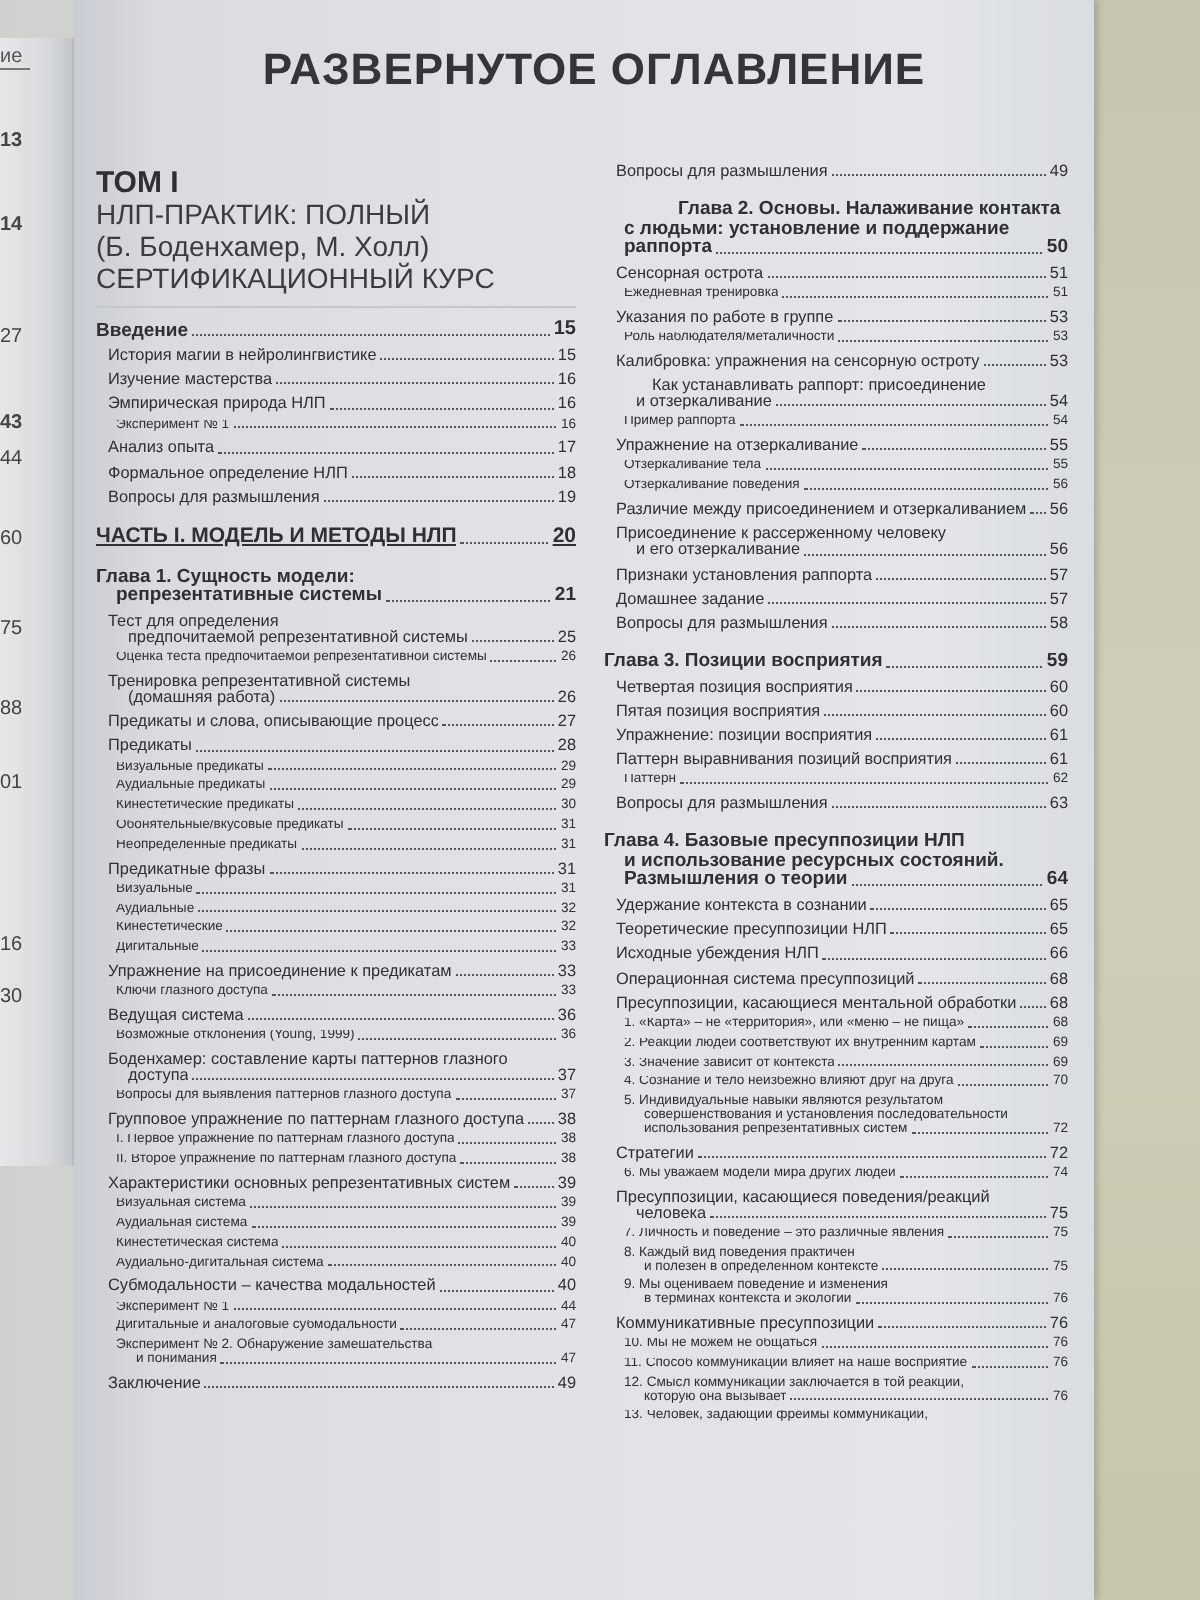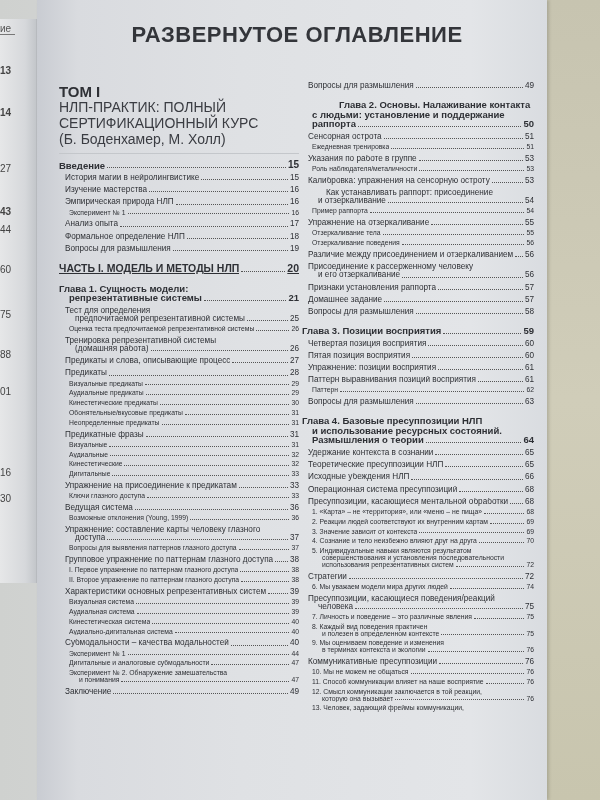--- a/index.html
+++ b/index.html
@@ -25,21 +25,21 @@
     }
     .rightbg {
       position:absolute; left:547px; top:0; width:53px; height:800px;
       background: linear-gradient(180deg,#c7c4b0 0%,#d0cdb9 50%,#c8c5ae 100%);
     }
     .title {
       position:absolute; left:0; top:22px; width:520px; text-align:center;
       font-weight:bold; font-size:22px; letter-spacing:0.5px; color:#33353a;
     }
     .col { position:absolute; font-size:8px; line-height:1; }
-    .col.left { left:22px; top:78px; width:240px; }
+    .col.left { left:11px; top:78px; width:240px; }
     .col.right { left:265px; top:78px; width:232px; }
     .tom { font-weight:bold; font-size:15px; margin-top:6px; }
     .subtitle { font-size:14px; line-height:16px; color:#3a3c42; font-weight:normal; }
     .entry { display:flex; align-items:flex-end; margin:0; }
     .entry .t { flex:0 1 auto; white-space:nowrap; overflow:hidden; }
     .entry .d { flex:1 1 auto; border-bottom:1px dotted #555; margin:0 2px 2px 2px; min-width:6px; height:0; }
     .entry .p { flex:0 0 auto; }
     .cont { padding-left:10px; }
     .l0 { font-weight:bold; font-size:9.5px; margin-top:6px; }
     .l0 .p { font-size:10px; }
@@ -67,22 +67,22 @@
     <div class="num" style="top: 474px;">30</div>
   </div>
 <div class="rightbg"></div>
 
 <div class="page">
   <div class="title">РАЗВЕРНУТОЕ ОГЛАВЛЕНИЕ</div>
 
   <div class="col left">
     <div class="tom">ТОМ I</div>
     <div class="subtitle">НЛП-ПРАКТИК: ПОЛНЫЙ</div>
+    <div class="subtitle">(Б. Боденхамер, М. Холл)</div>
     <div class="subtitle">СЕРТИФИКАЦИОННЫЙ КУРС</div>
-    <div class="subtitle">(Б. Боденхамер, М. Холл)</div>
     <div class="divider"></div>
     <div id="left-entries">
         <div class="l0">
           <div class="entry">
             <span class="t">Введение</span>
             <span class="d"></span>
             <span class="p">15</span>
           </div>
         </div>
         <div class="l1">
@@ -278,21 +278,21 @@
           </div>
         </div>
         <div class="l2">
           <div class="entry">
             <span class="t">Возможные отклонения (Young, 1999)</span>
             <span class="d"></span>
             <span class="p">36</span>
           </div>
         </div>
         <div class="l1">
-          <div class="" style="white-space: nowrap;">Упражнение: составление карты человеку глазного</div>
+          <div class="" style="white-space: nowrap;">Боденхамер: составление карты паттернов глазного</div>
           <div class="entry cont">
             <span class="t">доступа</span>
             <span class="d"></span>
             <span class="p">37</span>
           </div>
         </div>
         <div class="l2">
           <div class="entry">
             <span class="t">Вопросы для выявления паттернов глазного доступа</span>
             <span class="d"></span>

